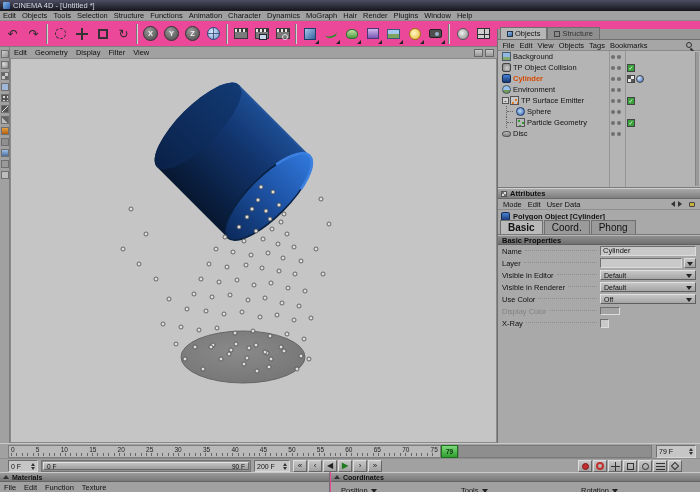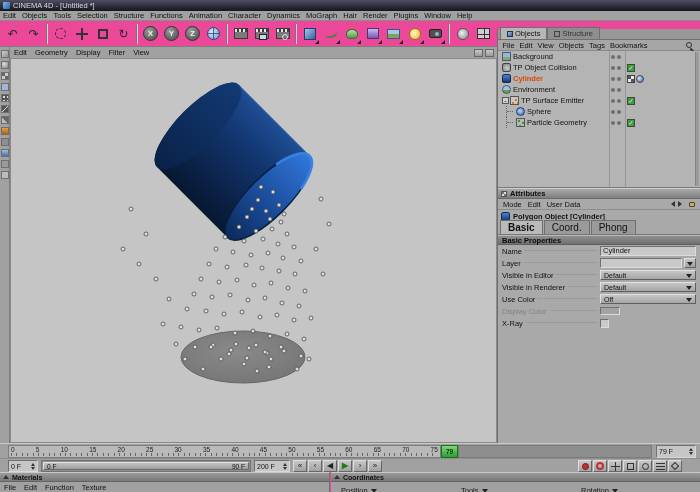--- a/index.html
+++ b/index.html
@@ -600,20 +600,28 @@
         <span class="ti ti-particle"></span>
         <span class="lbl">Particle Geometry</span>
         <span class="dots">
             <span class="dot"></span>
             <span class="dot"></span>
           </span>
         <span class="tags">
             <span class="tag tag-green"></span>
           </span>
       </div>
+      <div class="trow">
+        <span class="ti ti-disc"></span>
+        <span class="lbl">Disc</span>
+        <span class="dots">
+            <span class="dot"></span>
+            <span class="dot"></span>
+          </span>
+      </div>
       <div class="om-scroll"></div>
     </div>
 
     <div class="attr-header">
       <span class="gridicon"></span>
       <span>Attributes</span>
     </div>
     <div class="attr-menu">
       <span class="m">Mode</span>
       <span class="m">Edit</span>

